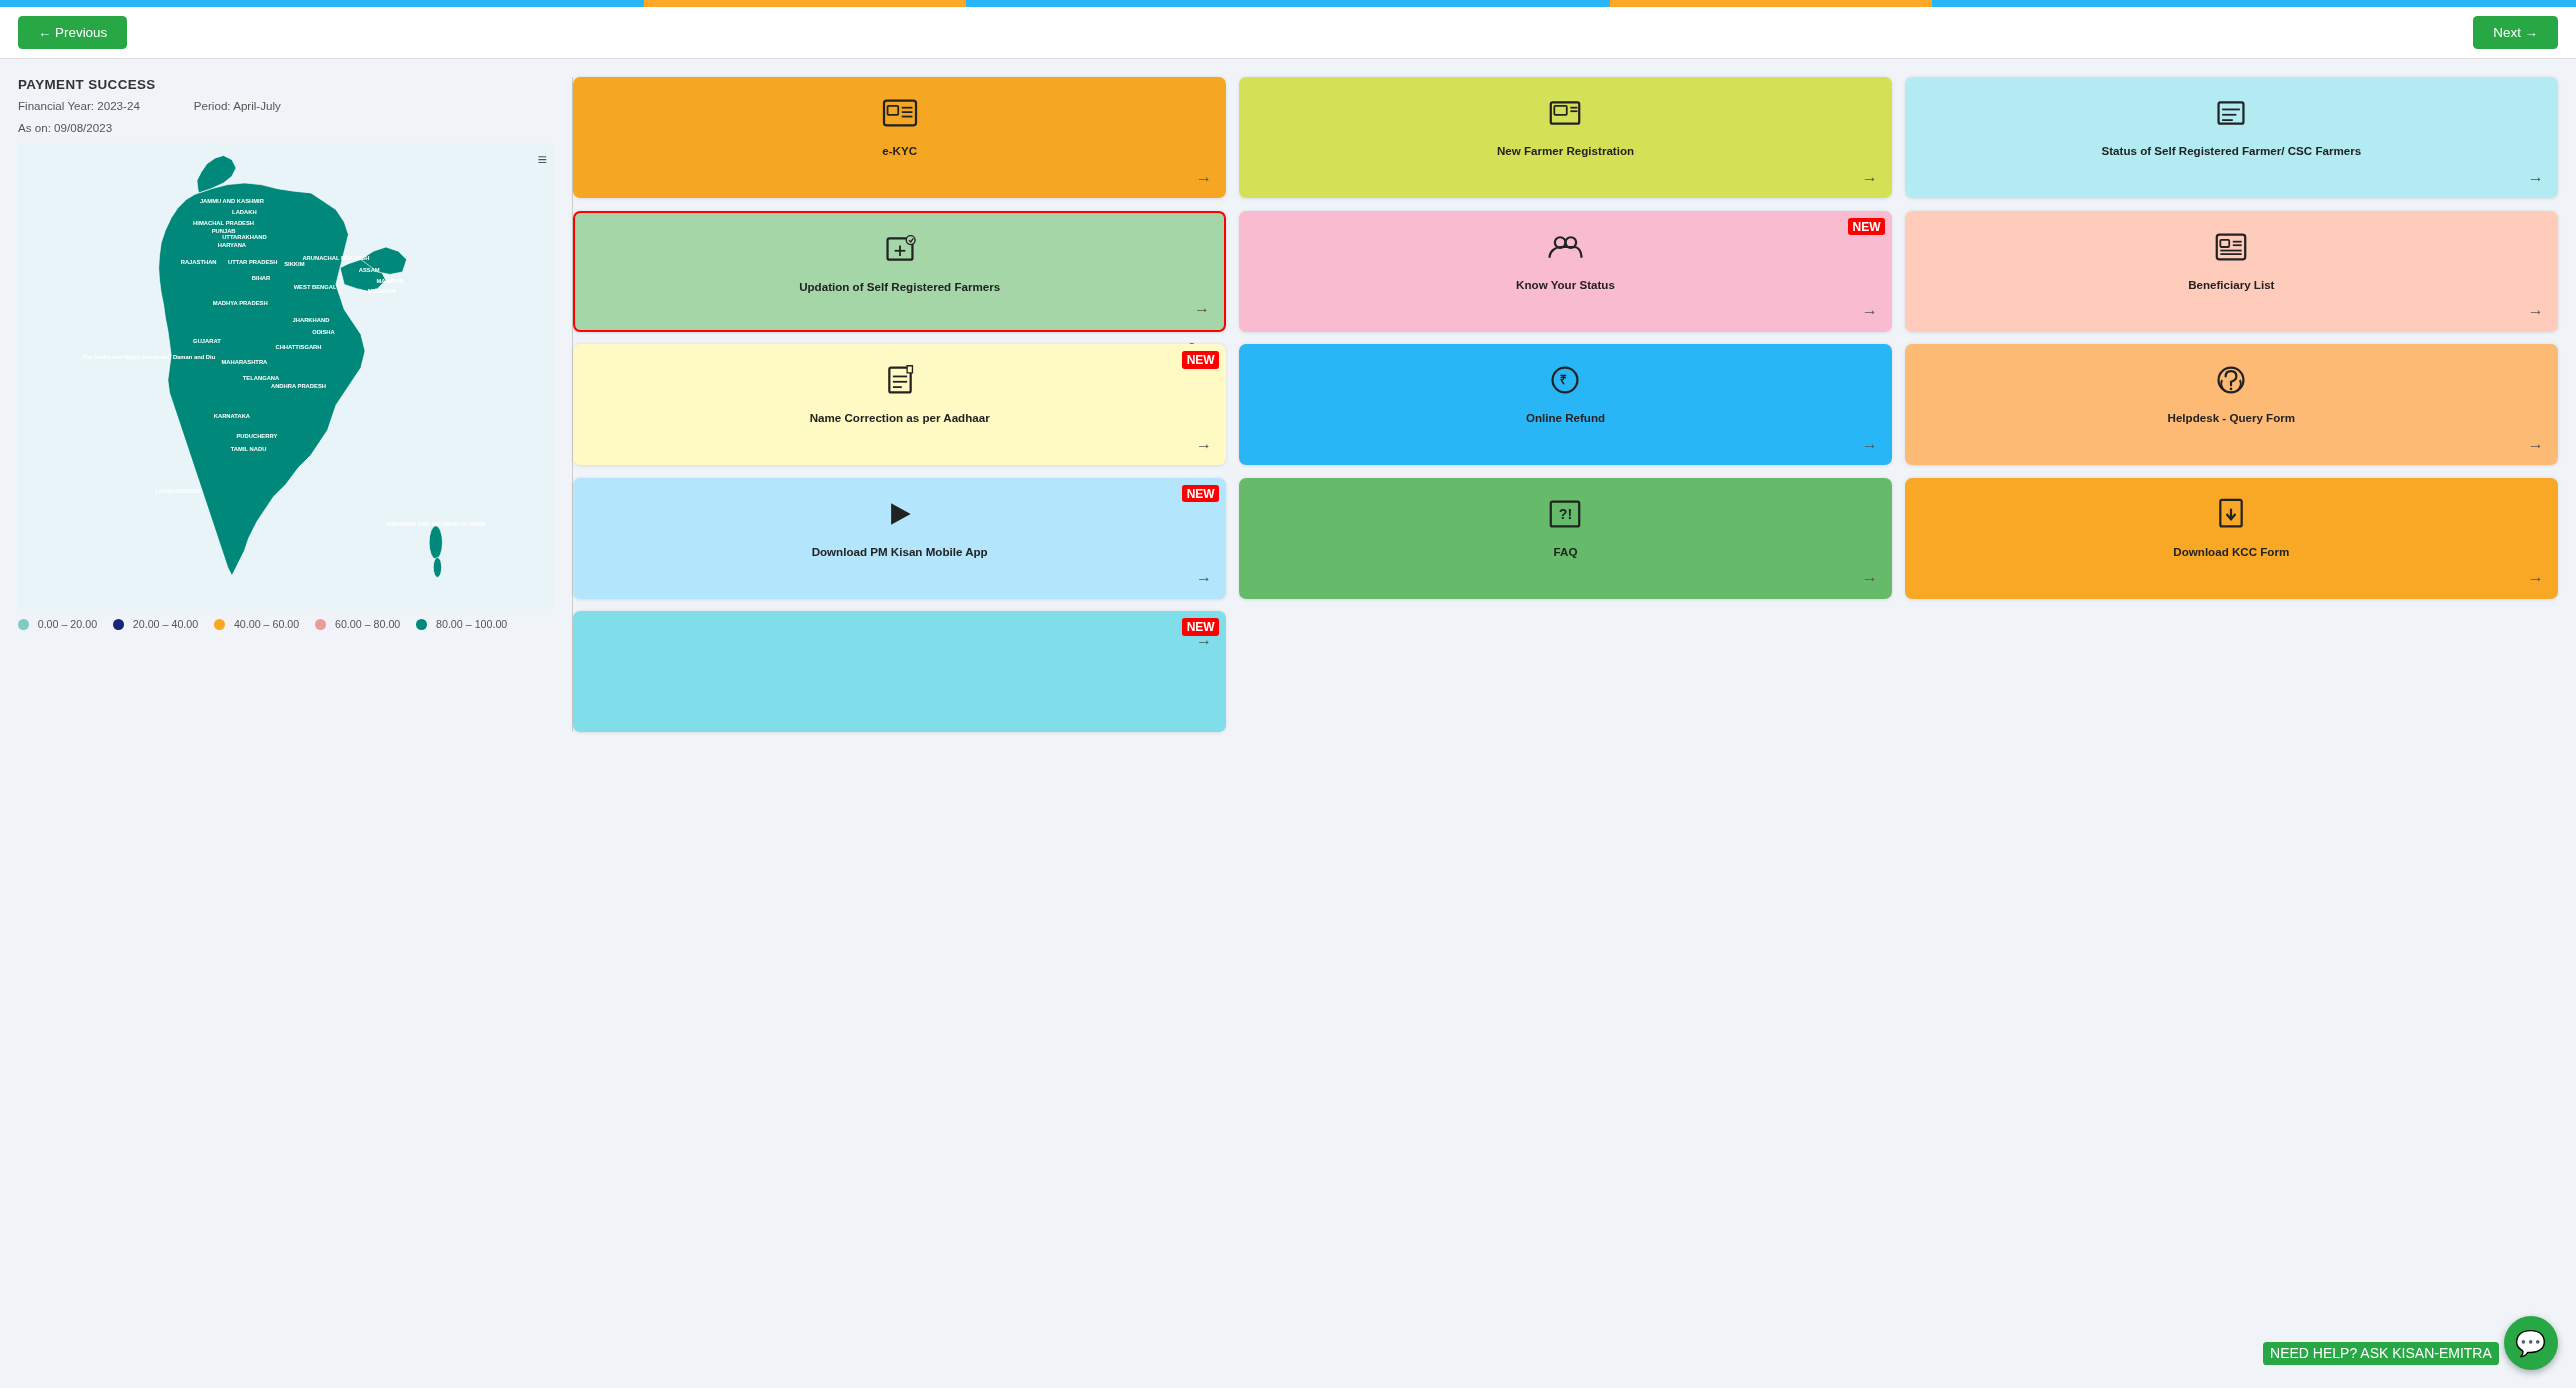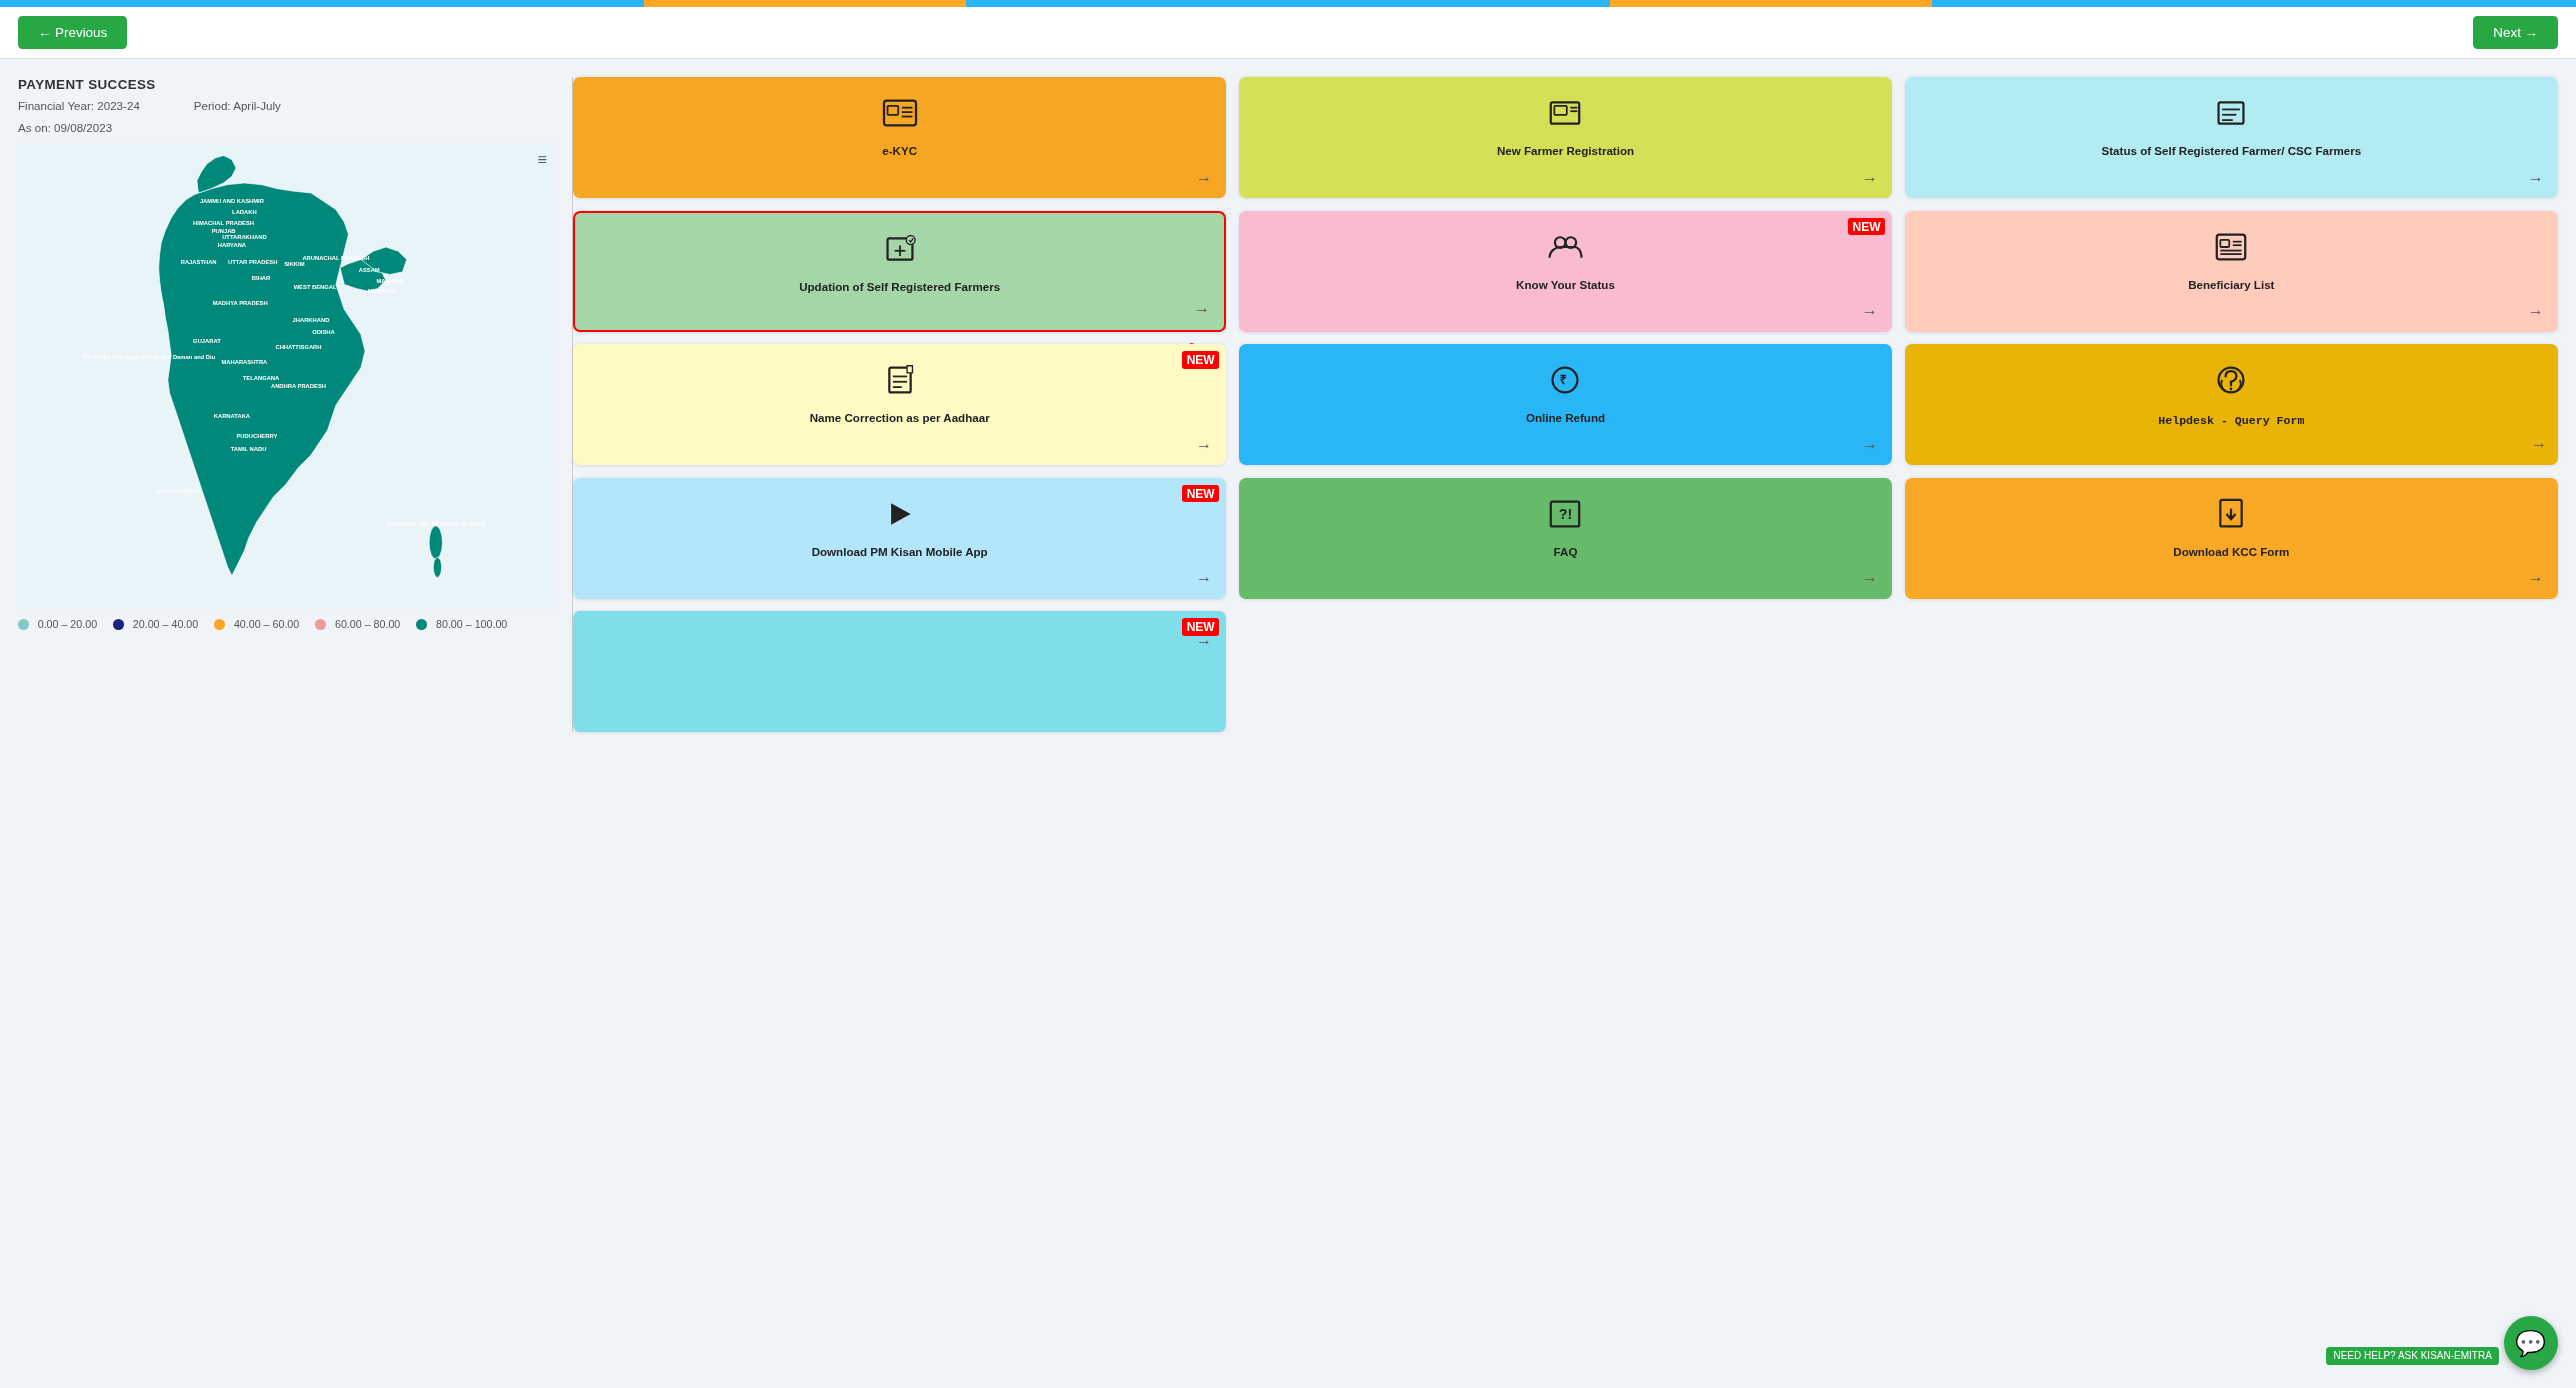--- a/index.html
+++ b/index.html
@@ -169,21 +169,21 @@
       border-radius: 2.7px;
     }
 
     
     .card-orange { background: #f5a623; }
     .card-yellow-green { background: #d4e157; }
     .card-cyan-light { background: #b2ebf2; }
     .card-pink { background: #f8bbd0; }
     .card-peach { background: #ffccbc; }
     .card-blue { background: #29b6f6; }
-    .card-teal { background: #eab308; font-family: Liberation Mono, monospace; }
+    .card-teal { background: #fdba74; }
     .card-green2 { background: #66bb6a; }
     .card-goldenrod { background: #f9a825; }
 
     
     .chatbot-btn {
       position: fixed;
       bottom: 18px;
       right: 18px;
       width: 54px;
       height: 54px;
@@ -199,21 +199,21 @@
     .chatbot-btn .chat-icon {
       font-size: 25px;
       color: white;
     }
     .need-help-banner {
       position: fixed;
       bottom: 23px;
       right: 77px;
       background: #28a745;
       color: white;
-      font-size: 10px;
+      font-size: 14px;
       padding: 3.6px 7.2px;
       border-radius: 3.6px;
       white-space: nowrap;
     }
 
     
     .left-divider {
       border-right: 0.9px solid #ccc;
     }
   </style>

